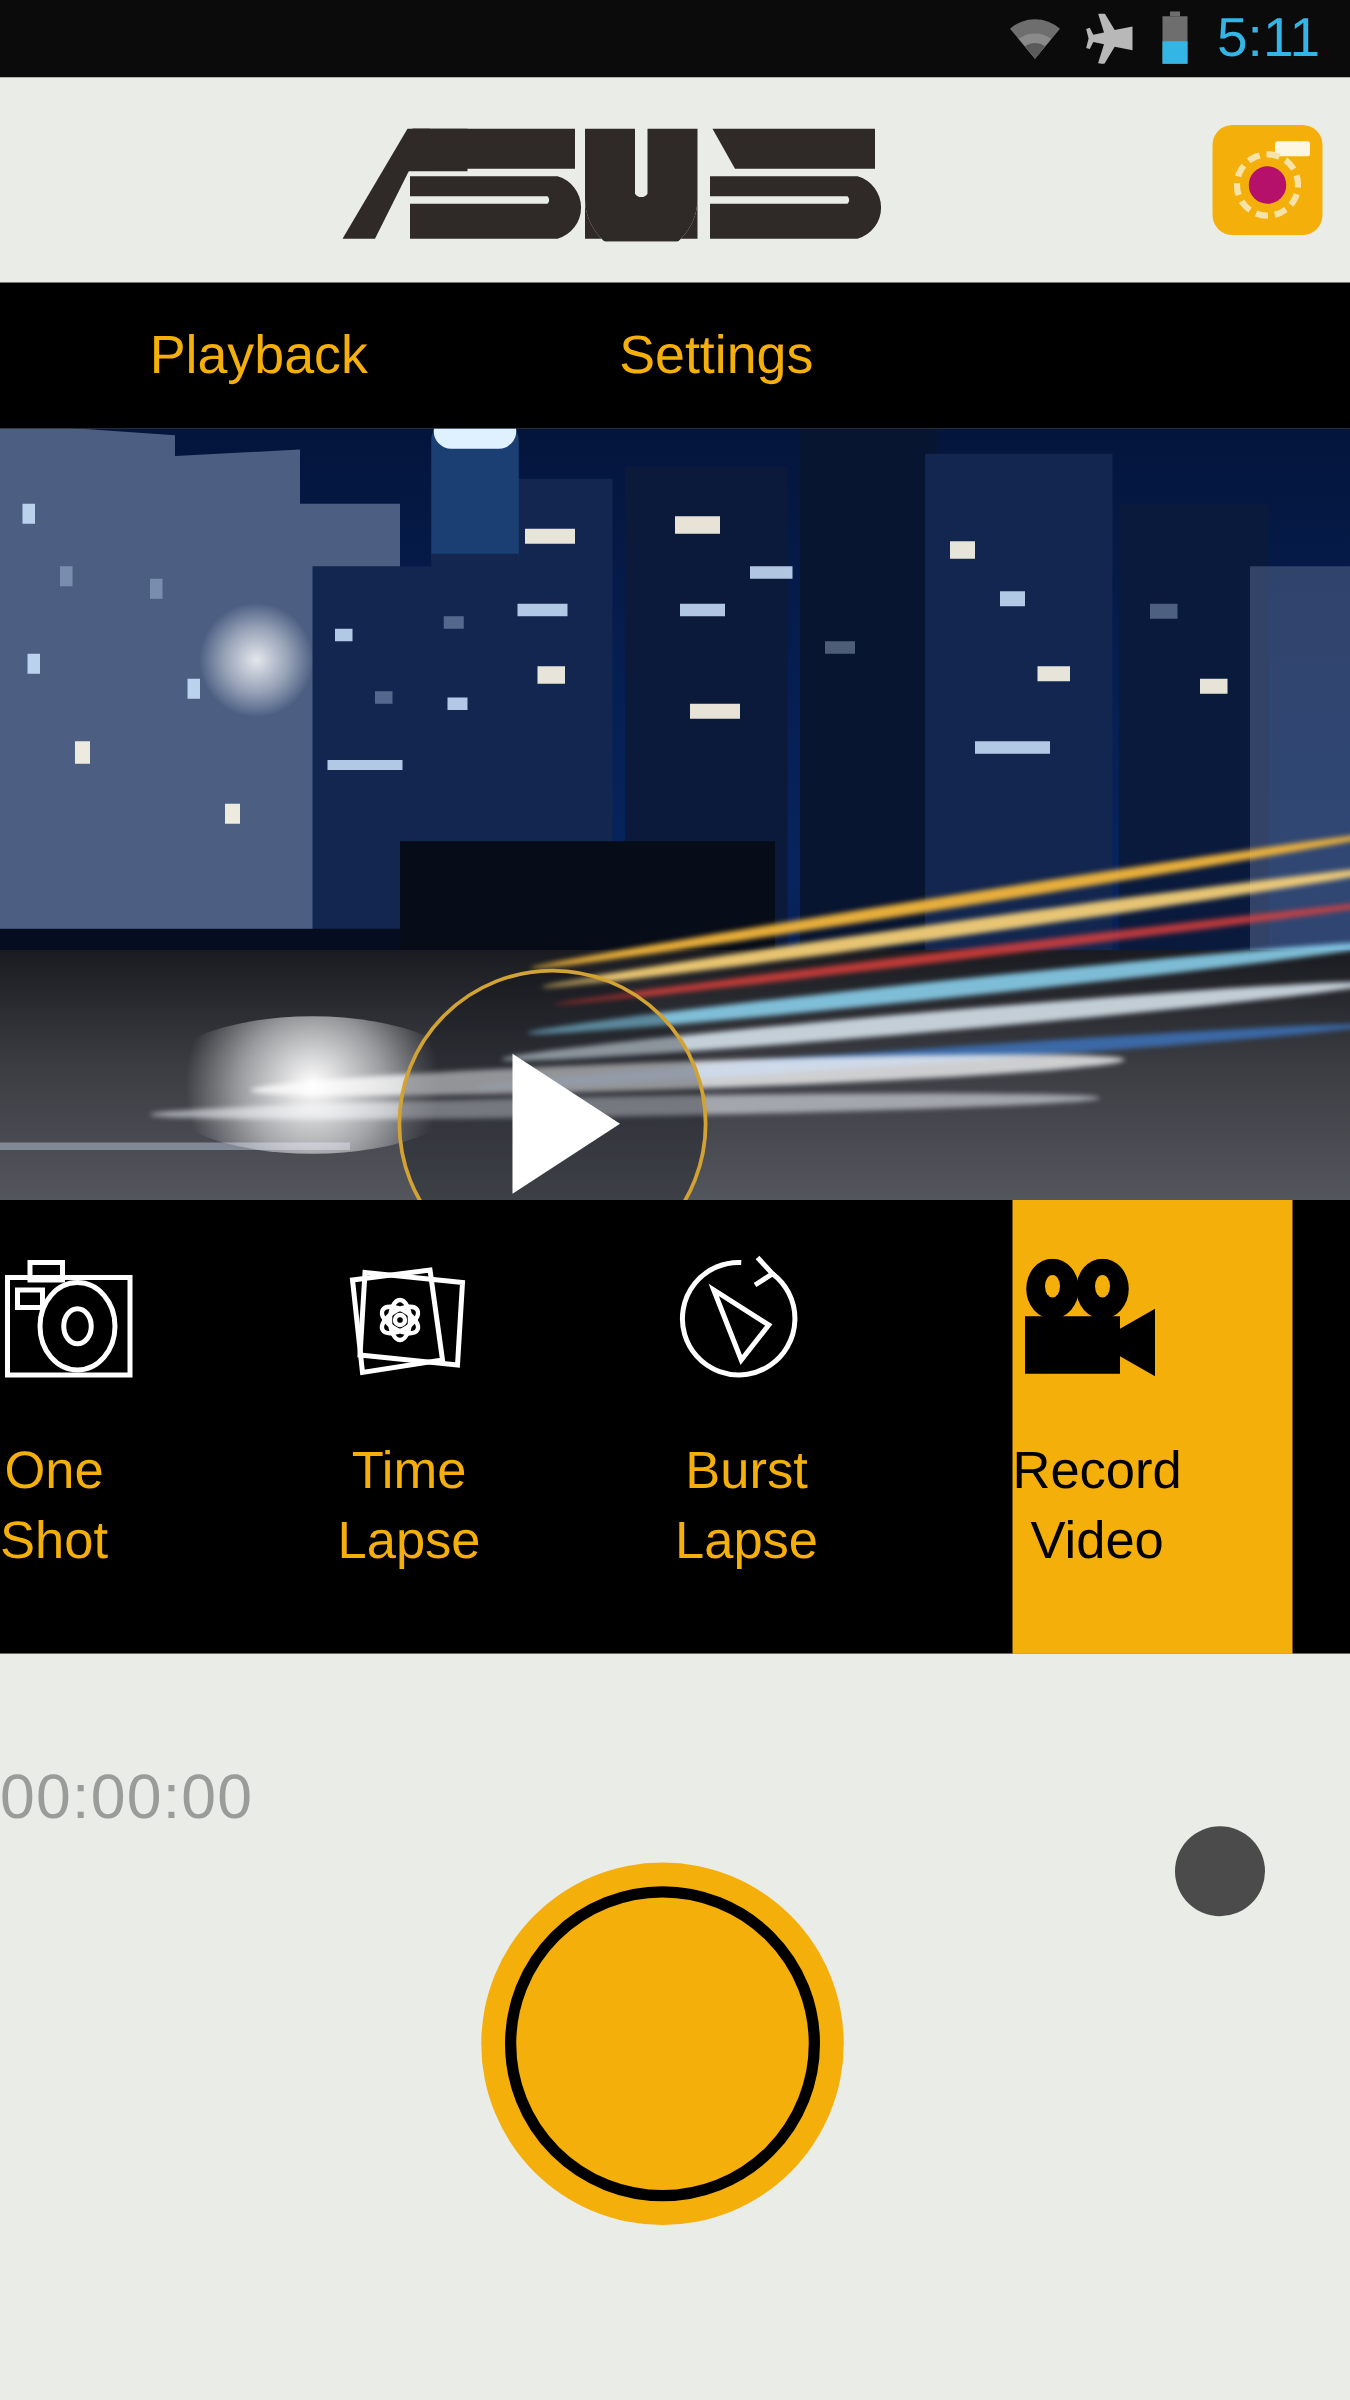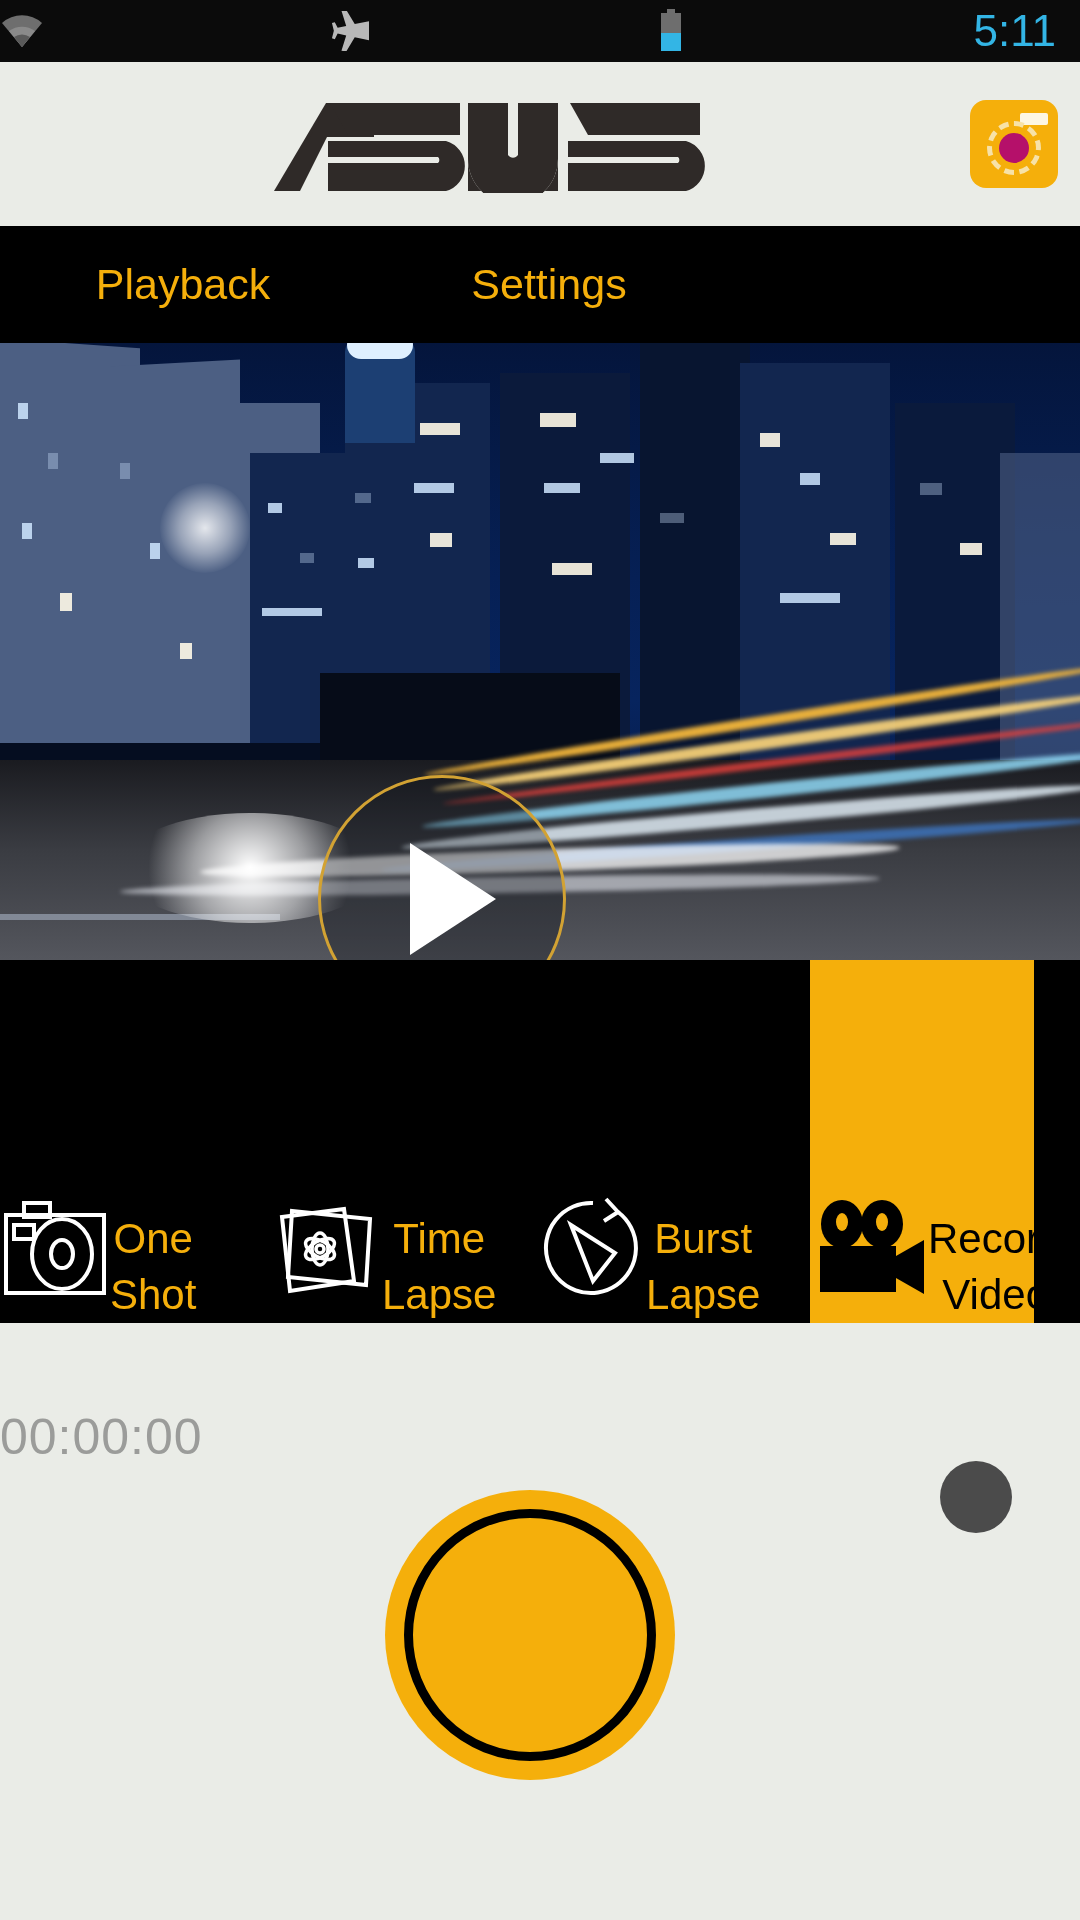--- a/index.html
+++ b/index.html
@@ -8,21 +8,21 @@
     background:#eaece7;
     font-family:"Liberation Sans", sans-serif;
     overflow:hidden;
   }
   #app { position:relative; width:1080px; height:1920px; }
 
   
   .statusbar{
     position:absolute; top:0; left:0; width:1080px; height:62px;
     background:#0b0b0b;
-    display:flex; align-items:center; justify-content:space-between;
+    display:flex; align-items:center; justify-content:flex-end;
     padding-right:18px; gap:18px;
   }
   .sb-icon{ display:flex; align-items:center; justify-content:center; }
   .sb-time{
     color:#33b5e5; font-size:44px; letter-spacing:0px;
     font-family:"Liberation Sans", sans-serif; line-height:62px;
     margin-left:4px; margin-right:6px;
   }
 
   
@@ -53,21 +53,21 @@
   .app-icon .lens{
     position:absolute; left:50%; top:54%;
     transform:translate(-50%,-50%);
     width:30px; height:30px; border-radius:50%;
     background:#b5106a;
   }
 
   
   .tabs{
     position:absolute; top:226px; left:0; width:1080px; height:117px;
-    background:#000; display:flex;
+    background:#000; display:flex;padding-left:24px;
   }
   .tab{
     display:flex; align-items:center; justify-content:center;
     font-size:43px; color:#f5af0b; height:117px;
   }
   .tab.preview{ width:348px; background:#f5af0b; color:#000; }
   .tab.playback{ width:366px; }
   .tab.settings{ width:366px; }
 
   
@@ -112,21 +112,21 @@
     border-bottom:56px solid transparent;
   }
 
   
   .modebar{
     position:absolute; top:960px; left:0; width:1080px; height:363px;
     background:#000; display:flex;
   }
   .mode{
     width:270px; height:363px; position:relative;
-    display:flex; flex-direction:row; align-items:flex-end;
+    display:flex; flex-direction:column; align-items:flex-start;
   }
   .mode.active{ width:224px; background:#f5af0b; }
   .mode .ico{
     height:150px; display:flex; align-items:center; justify-content:center;
     margin-top:20px;
   }
   .mode .lbl{
     text-align:center; color:#f5af0b; font-size:42px; line-height:56px;
     margin-top:18px;
   }

